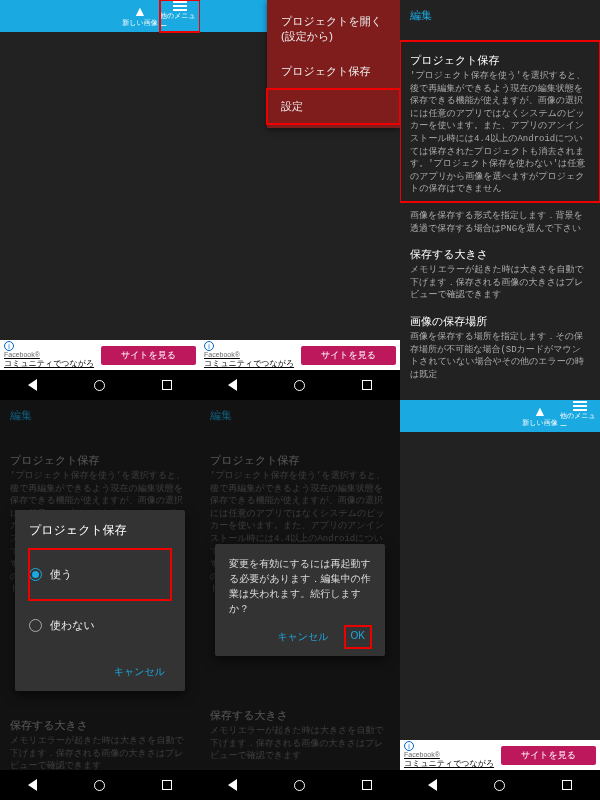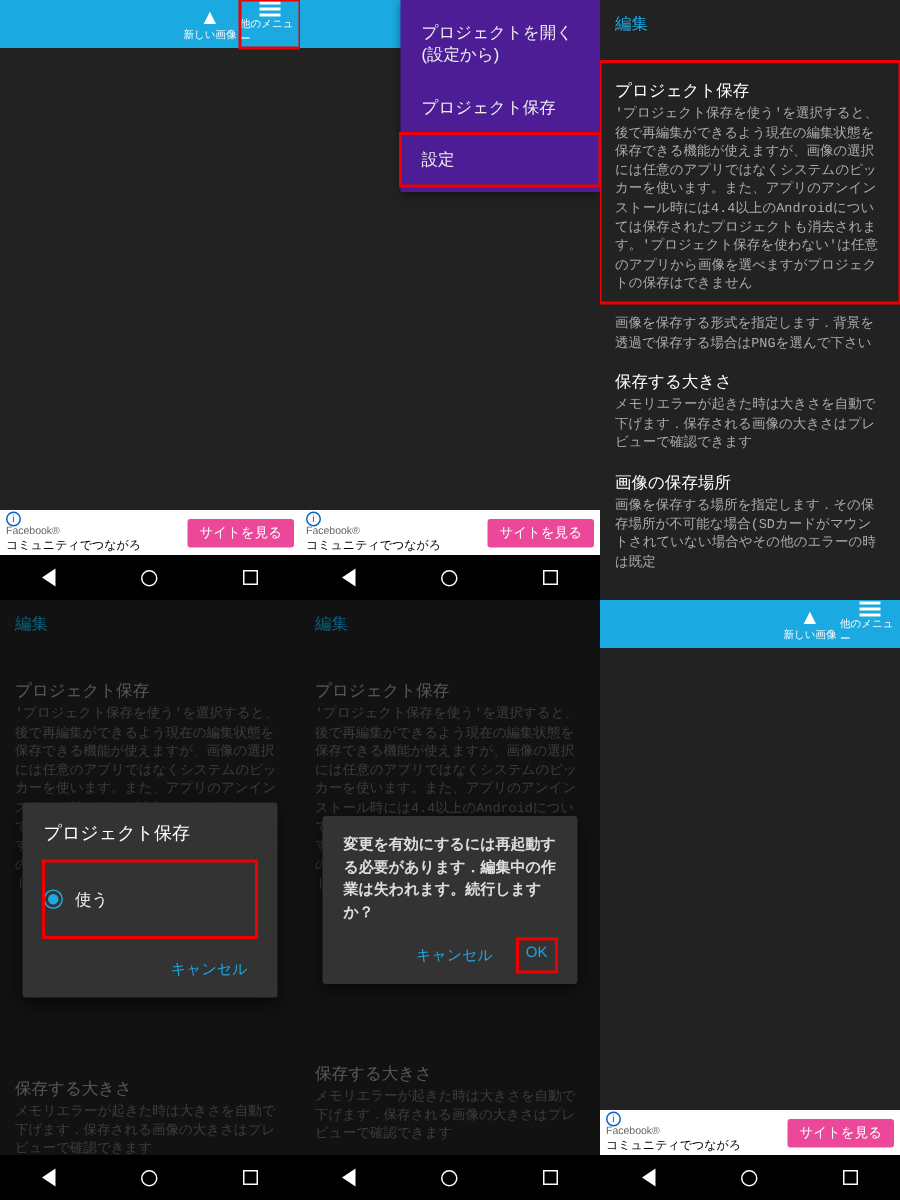--- a/index.html
+++ b/index.html
@@ -4,42 +4,42 @@
 <style>
   * { margin: 0; padding: 0; box-sizing: border-box; }
   body { background: #555; font-family: sans-serif; font-size: 10px; color: #ddd; }
   .grid { display: grid; grid-template-columns: 200px 200px 200px; grid-template-rows: 400px 400px; width: 600px; height: 800px; }
   .panel { position: relative; background: #222; overflow: hidden; display: flex; flex-direction: column; }
   .topbar { background: #1ba9e1; height: 32px; display: flex; justify-content: flex-end; align-items: center; color: #fff; }
   .topbtn { display: flex; flex-direction: column; align-items: center; justify-content: center; width: 40px; height: 32px; font-size: 7px; }
   .topbtn .ic { font-size: 14px; line-height: 1; }
   .redbox { outline: 2px solid #e00; outline-offset: -1px; }
   .content { flex: 1; overflow: hidden; padding: 0; }
-  .menu { background: #4c1d95; position: absolute; top: 0; right: 0; width: 133px; padding: 4px 0; box-shadow: 0 2px 6px rgba(0,0,0,0.5); }
+  .menu { background: #7f1d1d; position: absolute; top: 0; right: 0; width: 133px; padding: 4px 0; box-shadow: 0 2px 6px rgba(0,0,0,0.5); }
   .menu-item { padding: 10px 14px; font-size: 11px; color: #eee; }
   .settings-section { padding: 6px 10px 0 10px; }
   .setting-title { color: #fff; font-size: 11px; margin-top: 6px; }
   .setting-desc { color: #aaa; font-size: 9px; line-height: 1.4; margin-top: 2px; font-family: Liberation Mono, monospace; }
   .dimmed .settings-section { opacity: 0.55; }
   .ad { background: #fff; color: #000; display: flex; align-items: center; justify-content: space-between; padding: 3px 4px; height: 30px; }
-  .ad-left { font-size: 8px; }
+  .ad-left { font-size: 8px; text-decoration: underline; }
   .ad-left .fb { color: #666; font-size: 7px; display: block; }
-  .ad-btn { background: #ec4899; color: #fff; padding: 3px 8px; font-size: 9px; border-radius: 2px; }
+  .ad-btn { background: #be185d; color: #fff; padding: 3px 20px; font-size: 9px; border-radius: 2px; }
   .navbar { background: #000; height: 30px; display: flex; justify-content: space-around; align-items: center; color: #fff; font-size: 12px; }
   .navbar span { display: inline-block; }
   .scrim { position: absolute; inset: 0; background: rgba(0,0,0,0.45); display: flex; align-items: center; justify-content: center; }
   .dialog { background: #333; width: 170px; padding: 12px 14px 8px 14px; border-radius: 2px; box-shadow: 0 4px 12px rgba(0,0,0,0.6); }
   .dialog-title { color: #fff; font-size: 12px; margin-bottom: 10px; }
   .radio-row { display: flex; align-items: center; gap: 8px; padding: 18px 0; font-size: 11px; color: #eee; }
   .radio { width: 13px; height: 13px; border: 1.5px solid #1ba9e1; border-radius: 50%; display: inline-flex; align-items: center; justify-content: center; }
   .radio.unchecked { border-color: #aaa; }
   .radio .dot { width: 7px; height: 7px; background: #1ba9e1; border-radius: 50%; }
   .dialog-actions { display: flex; justify-content: flex-end; gap: 10px; margin-top: 10px; }
   .dialog-btn { color: #1ba9e1; font-size: 10px; padding: 4px 6px; }
-  .dialog-msg { color: #ddd; font-size: 10px; line-height: 1.5; font-weight: bold; }
+  .dialog-msg { color: #ddd; font-size: 10px; line-height: 1.5; }
   .hdr { color: #1ba9e1; font-size: 11px; padding: 8px 10px 18px 10px; }
   .tri-back { width: 0; height: 0; border-top: 6px solid transparent; border-bottom: 6px solid transparent; border-right: 9px solid #fff; }
   .circ { width: 11px; height: 11px; border: 1.5px solid #fff; border-radius: 50%; }
   .sq { width: 10px; height: 10px; border: 1.5px solid #fff; }
   .ad-i { width: 10px; height: 10px; border: 1px solid #06c; color: #06c; border-radius: 50%; display: inline-flex; align-items: center; justify-content: center; font-size: 7px; margin-right: 2px; }
   .hamburger { display: flex; flex-direction: column; gap: 2px; }
   .hamburger div { width: 14px; height: 2px; background: #fff; }
 </style>
 </head>
 <body>
@@ -139,20 +139,24 @@
     </div>
     <div class="scrim">
       <div class="dialog">
         <div class="dialog-title">プロジェクト保存</div>
         <div class="radio-row redbox">
           <span class="radio">
               <span class="dot"></span>
             </span>
           <span>使う</span>
         </div>
+        <div class="radio-row">
+          <span class="radio unchecked"></span>
+          <span>使わない</span>
+        </div>
         <div class="dialog-actions">
           <span class="dialog-btn">キャンセル</span>
         </div>
       </div>
     </div>
     <div class="navbar" style="position:absolute;bottom:0;left:0;right:0;">
       <span class="tri-back"></span>
       <span class="circ"></span>
       <span class="sq"></span>
     </div>

